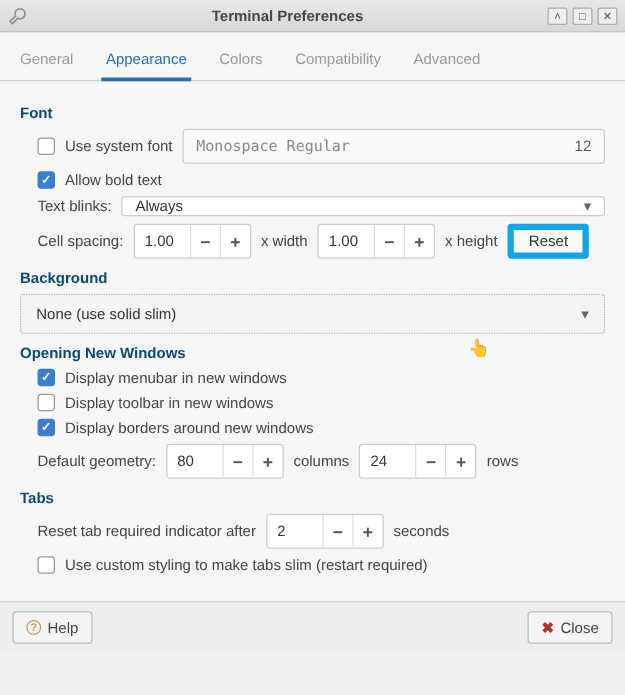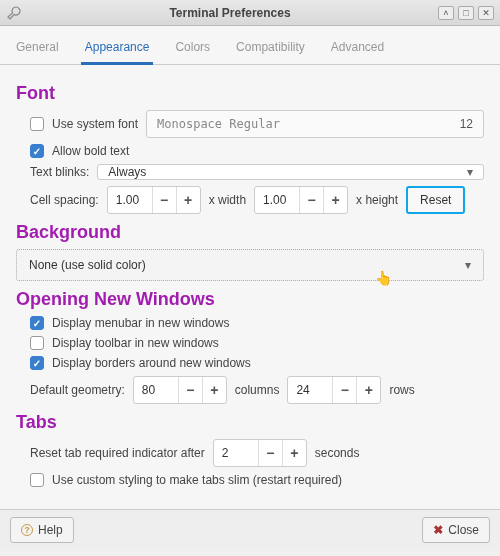--- a/index.html
+++ b/index.html
@@ -7,35 +7,35 @@
 .titlebar { height: 26px; background: linear-gradient(#e8e8e8,#d8d8d8); border-bottom: 1px solid #bbb; display: flex; align-items: center; padding: 0 6px; }
 .titlebar .title { flex: 1; text-align: center; font-weight: bold; color: #444; }
 .titlebar .icon { width: 16px; height: 16px; display: flex; align-items: center; justify-content: center; color: #888; }
 .titlebar .winbtns { display: flex; gap: 4px; }
 .winbtn { width: 16px; height: 14px; border: 1px solid #aaa; border-radius: 2px; background: #eee; display: flex; align-items: center; justify-content: center; font-size: 9px; color: #555; cursor: pointer; }
 .content { background: #f6f6f6; padding: 0; }
 .tabbar { display: flex; border-bottom: 1px solid #ccc; padding: 8px 12px 0 12px; gap: 18px; }
 .tab { padding: 6px 4px 8px 4px; color: #999; cursor: pointer; font-size: 12px; }
 .tab.active { color: #2a6ebb; font-weight: normal; border-bottom: 3px solid #2a6ebb; margin-bottom: -1px; }
 .panel { padding: 10px 16px 16px 16px; }
-.section-hdr { font-weight: bold; color: #a21caf; margin: 8px 0 6px 0; font-size: 18px; }
+.section-hdr { font-weight: bold; color: #0c4a6e; margin: 8px 0 6px 0; font-size: 12px; }
 .row { display: flex; align-items: center; margin: 6px 0; gap: 8px; font-size: 12px; }
 .indent { margin-left: 14px; }
 .checkbox { width: 14px; height: 14px; border: 1px solid #999; border-radius: 3px; background: #fff; display: inline-flex; align-items: center; justify-content: center; cursor: pointer; flex-shrink: 0; }
 .checkbox.checked { background: #3a7ecf; border-color: #3a7ecf; }
 .checkbox.checked::after { content: "✓"; color: #fff; font-size: 10px; font-weight: bold; }
 .fontfield { flex: 1; height: 28px; border: 1px solid #ccc; border-radius: 3px; background: #fafafa; display: flex; align-items: center; padding: 0 10px; font-family: monospace; color: #888; justify-content: center; }
 .fontfield .size { margin-left: auto; font-family: sans-serif; color: #555; }
 .select { height: 16px; border: 1px solid #ccc; border-radius: 3px; background: #fff; display: flex; align-items: center; padding: 0 10px; cursor: pointer; position: relative; }
 .select.wide { flex: 1; }
 .select .chev { margin-left: auto; color: #666; }
 .spinner { height: 28px; border: 1px solid #ccc; border-radius: 3px; background: #fff; display: flex; align-items: center; overflow: hidden; }
 .spinner .val { width: 44px; text-align: left; padding-left: 8px; }
 .spinner .btn { width: 24px; height: 100%; display: flex; align-items: center; justify-content: center; cursor: pointer; font-size: 14px; font-weight: bold; color: #555; border-left: 1px solid #ddd; }
-.btn-std { height: 28px; border: 2px solid #0ea5e9; border-radius: 3px; background: #f8f8f8; padding: 0 12px; cursor: pointer; display: flex; align-items: center; }
+.btn-std { height: 28px; border: 5px solid #0ea5e9; border-radius: 3px; background: #f8f8f8; padding: 0 12px; cursor: pointer; display: flex; align-items: center; }
 .bg-select { border: 1px dotted #aaa; border-radius: 3px; height: 32px; display: flex; align-items: center; padding: 0 12px; margin: 4px 0; cursor: pointer; background: #f4f4f4; }
 .bg-select .chev { margin-left: auto; color: #666; }
 .footer { height: 40px; border-top: 1px solid #ccc; background: #eee; display: flex; align-items: center; padding: 0 10px; }
 .footer .spacer { flex: 1; }
 .footer-btn { height: 26px; border: 1px solid #bbb; border-radius: 3px; background: #f4f4f4; padding: 0 10px; cursor: pointer; display: flex; align-items: center; gap: 5px; font-size: 12px; color: #444; }
 .qmark { width: 12px; height: 12px; border: 1px solid #c59b4a; border-radius: 50%; display: inline-flex; align-items: center; justify-content: center; font-size: 9px; color: #c59b4a; font-weight: bold; }
 .xmark { color: #a33; font-size: 12px; font-weight: bold; }
 .cursor-img { position: absolute; left: 375px; top: 270px; pointer-events: none; font-size: 14px; }
 .label { color: #444; }
 svg.wrench { width: 16px; height: 16px; }
@@ -107,21 +107,21 @@
         <span class="btn">+</span>
       </div>
       <span class="label">x height</span>
       <div class="btn-std">
         <span>Reset</span>
       </div>
     </div>
 
     <div class="section-hdr">Background</div>
     <div class="bg-select">
-      <span>None (use solid color)</span>
+      <span>None (use solid slim)</span>
       <span class="chev">▾</span>
     </div>
 
     <div class="section-hdr">Opening New Windows</div>
 
     <div class="row indent">
       <span class="checkbox checked"></span>
       <span class="label">Display menubar in new windows</span>
     </div>
     <div class="row indent">

